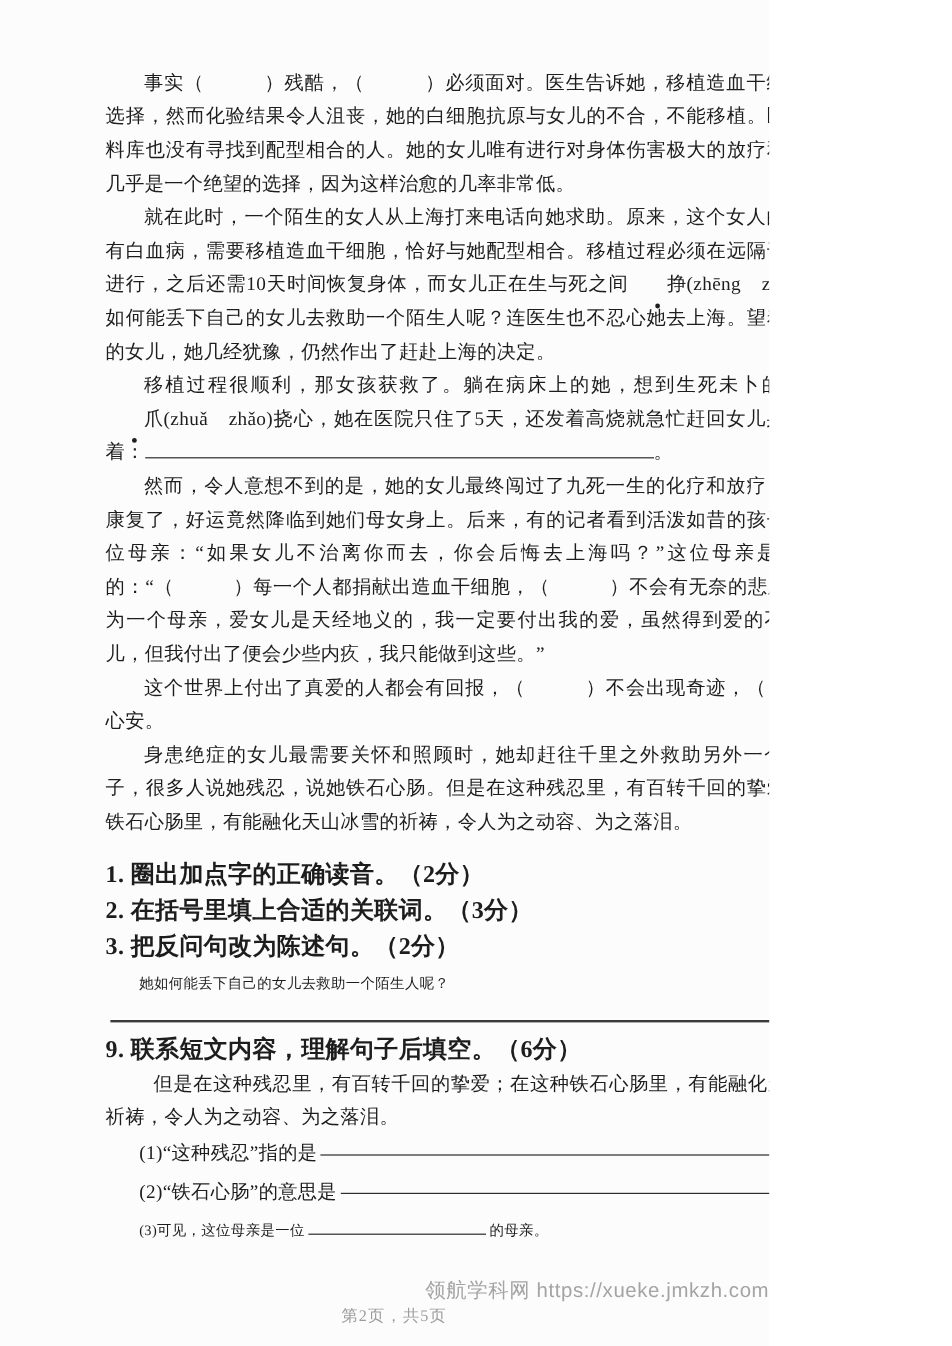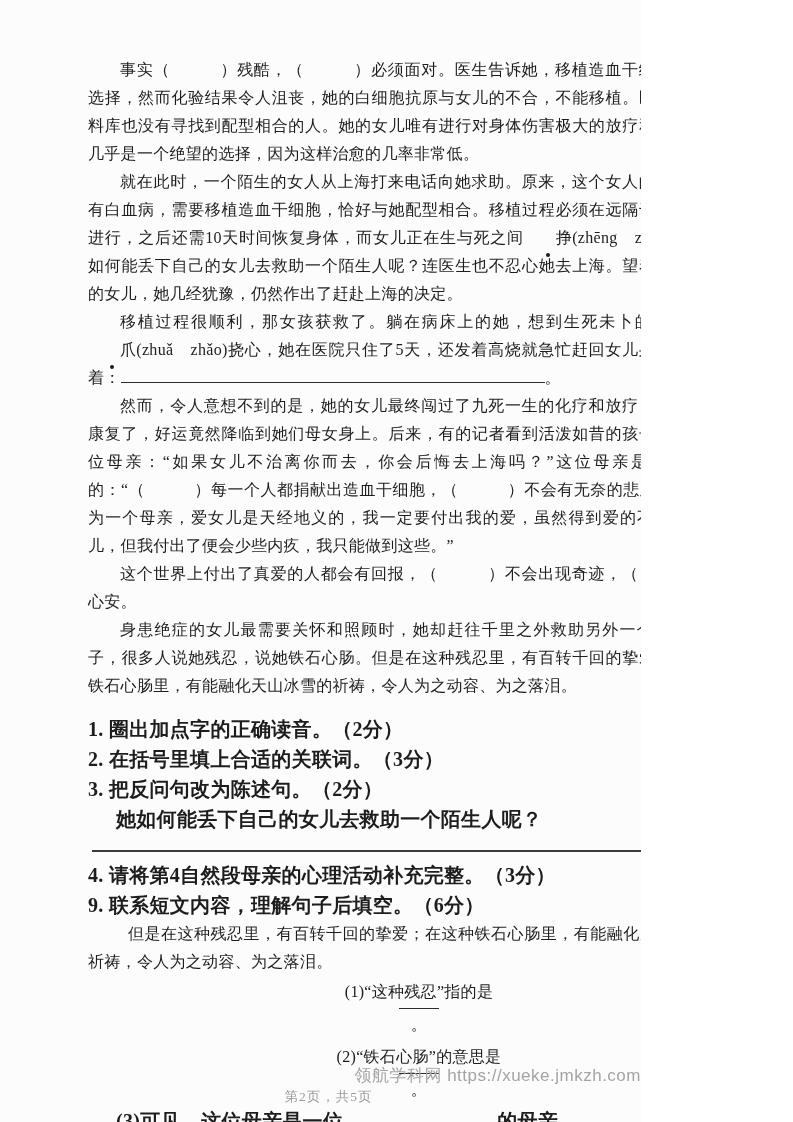--- a/index.html
+++ b/index.html
@@ -44,39 +44,38 @@
   .questions{margin-top:14px;}
   .q{
     margin:0;
     font-size:20px;
     line-height:30px;
     font-weight:700;
     letter-spacing:0.3px;
   }
   .sub{
     margin:0;
-    font-size:20px;
+    font-size:12px;
     line-height:30px;
-    font-weight:700;
+    font-weight:400;
     padding-left:28px;
     letter-spacing:0.3px;
   }
   .answer-rule{
     height:0;
     border-bottom:2px solid #3a3a3a;
     margin:16px 0 8px 4px;
   }
   .fill-row{
     display:flex;
-    align-items:center;
+    align-items:flex-start;
     font-size:16px;
     line-height:32px;
     padding-left:28px;
     letter-spacing:0.3px;
-    flex-direction:column;
   }
   .fill-row.q6{
     padding-left:0;
     font-weight:700;
     font-size:15.5px;
     margin-top:2px;
   }
   .fill{
     flex:1;
     border-bottom:1.5px solid #2c2c2c;
@@ -127,21 +126,20 @@
     <p class="para">身患绝症的女儿最需要关怀和照顾时，她却赶往千里之外救助另外一个陌生的孩子，很多人说她残忍，说她铁石心肠。但是在这种残忍里，有百转千回的挚爱；在这种铁石心肠里，有能融化天山冰雪的祈祷，令人为之动容、为之落泪。</p>
 
     <div class="questions">
       <p class="q">1. 圈出加点字的正确读音。（2分）</p>
       <p class="q">2. 在括号里填上合适的关联词。（3分）</p>
       <p class="q">3. 把反问句改为陈述句。（2分）</p>
       <p class="sub">她如何能丢下自己的女儿去救助一个陌生人呢？</p>
 
       <div class="answer-rule"></div>
 
-      <p class="q">4. 请将第4自然段母亲的心理活动补充完整。（3分）</p>
       <p class="q">9. 联系短文内容，理解句子后填空。（6分）</p>
       <p class="para quote-indent">但是在这种残忍里，有百转千回的挚爱；在这种铁石心肠里，有能融化天山冰雪的祈祷，令人为之动容、为之落泪。</p>
 
       <div class="fill-row">
         <span>(1)“这种残忍”指的是</span>
         <span class="fill"></span>
         <span>。</span>
       </div>
 
       <div class="fill-row">

